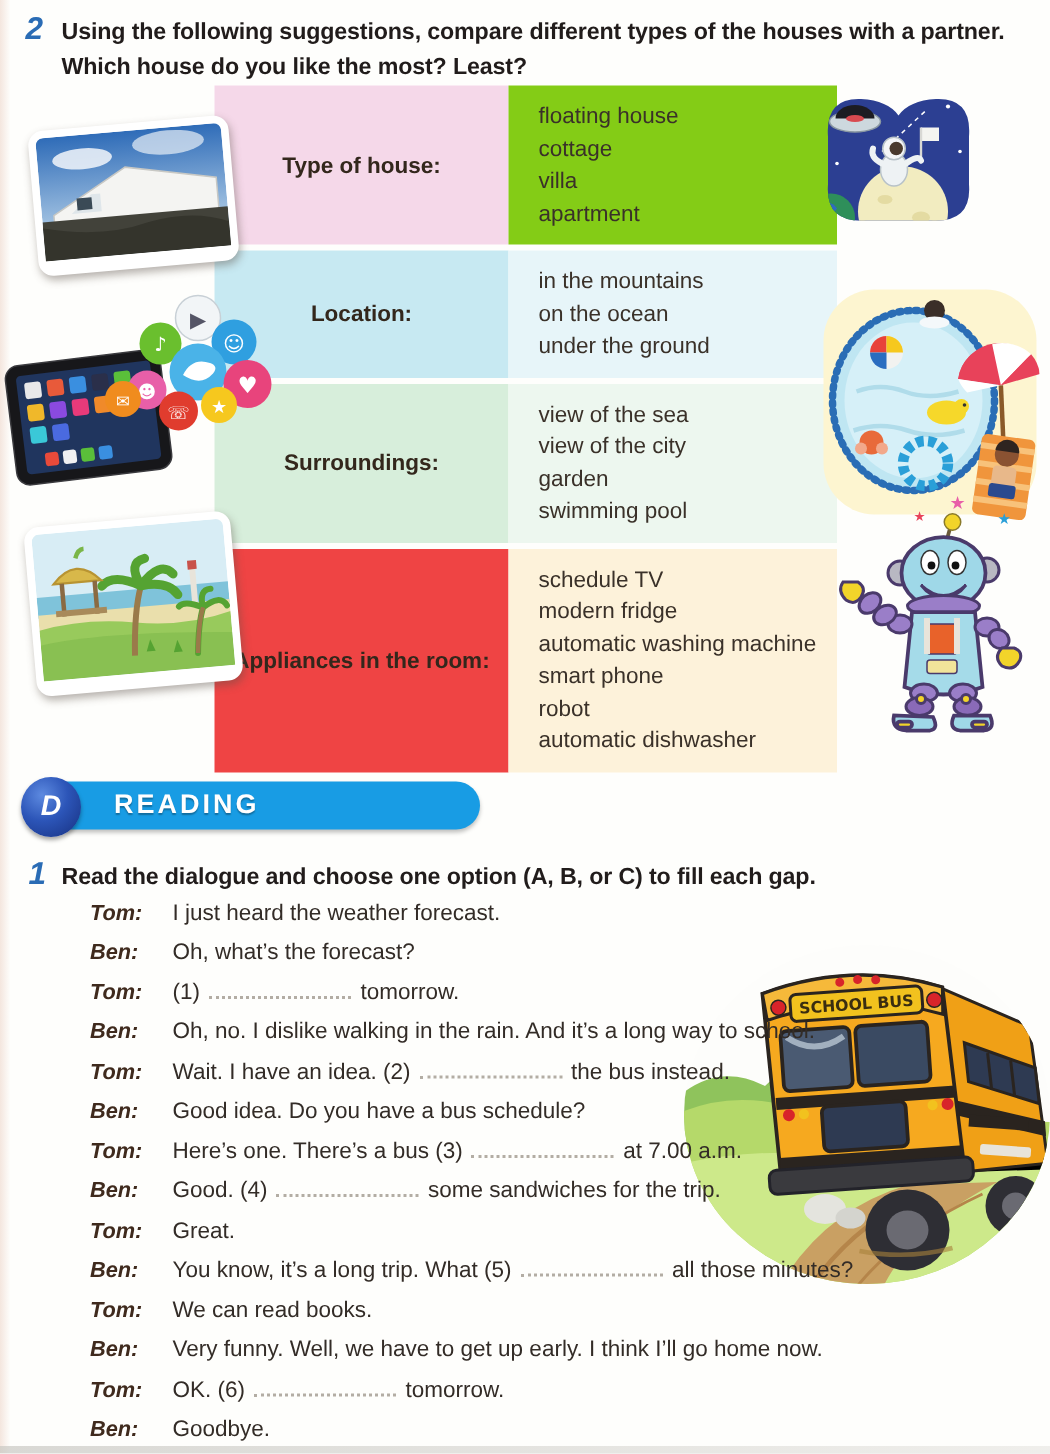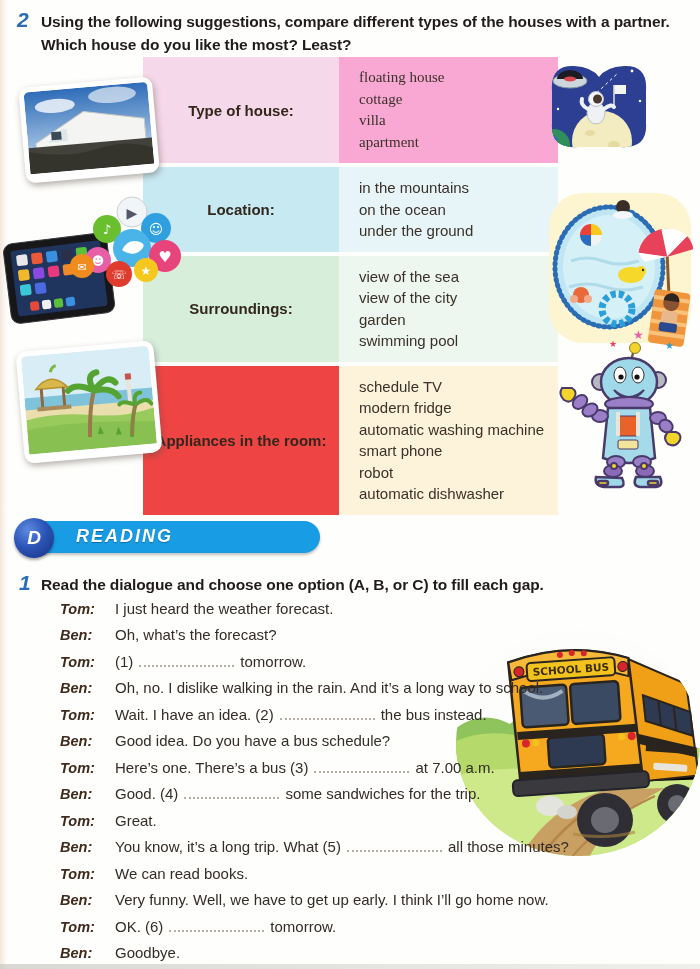--- a/index.html
+++ b/index.html
@@ -39,21 +39,21 @@
     color:#3a3129;
   }
   
   #sectionD { position:absolute; left:14px; top:518px; height:42px; z-index:2; }
   #reading-pill {
     position:absolute; left:26px; top:3px; width:280px; height:32px;
     background:#189ce4; border-radius:5px 18px 18px 5px;
     box-shadow:0 2px 3px rgba(0,0,0,.25);
   }
   #reading-title {
-    position:absolute; left:62px; top:8px; font-weight:bold; font-style:italic;
+    position:absolute; left:62px; top:8px; font-weight:bold; 
     font-size:18px; letter-spacing:2px; color:#ffffff;
     text-shadow:0 1px 1px rgba(0,0,0,.3);
   }
   #d-badge {
     position:absolute; left:0; top:0; width:40px; height:40px; border-radius:50%;
     background:radial-gradient(circle at 35% 30%, #5d8ae0 0%, #2c55b8 45%, #17307f 100%);
     box-shadow:0 2px 3px rgba(0,0,0,.35);
     display:flex; align-items:center; justify-content:center;
     color:#fff; font-weight:bold; font-style:italic; font-size:19px;
   }
@@ -97,21 +97,21 @@
 
 <div id="page">
   <div id="left-gutter"></div>
 
   <div id="ex2-number" class="ex-number">2</div>
   <div id="ex2-prompt" class="ex-prompt">Using the following suggestions, compare different types of the houses with a partner. Which house do you like the most? Least?</div>
 
   <div id="suggestions-table">
     <div class="srow">
       <div class="srow-label" style="background: rgb(245, 216, 233);">Type of house:</div>
-      <div class="srow-options" style="background: #f9a8d4; font-family: Liberation Serif, serif;">
+      <div class="srow-options" style="background: #84cc16;">
           <div>floating house</div>
           <div>cottage</div>
           <div>villa</div>
           <div>apartment</div>
         </div>
     </div>
 
     <div class="srow">
       <div class="srow-label" style="background: rgb(199, 233, 242);">Location:</div>
       <div class="srow-options" style="background: rgb(231, 245, 249);">

